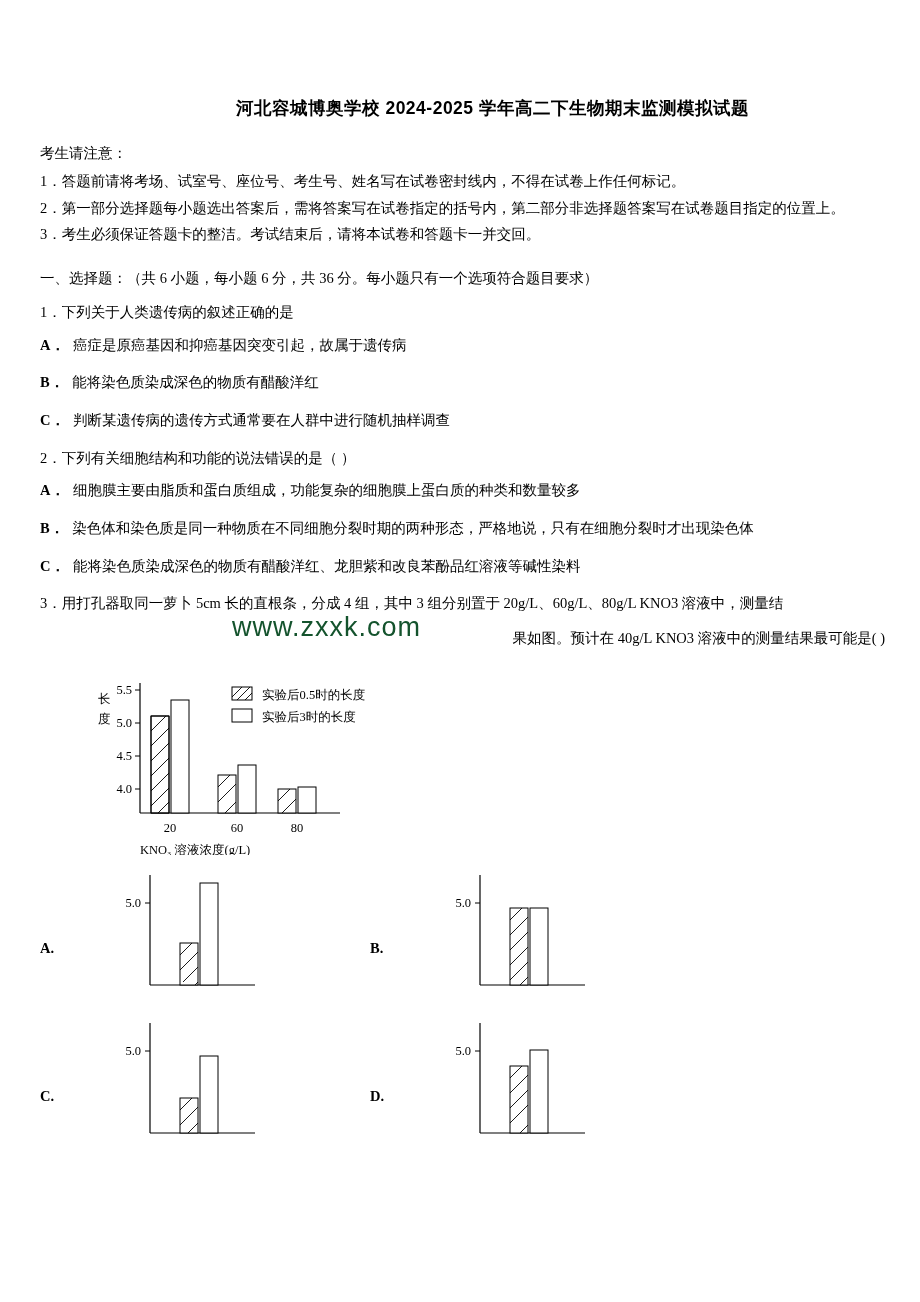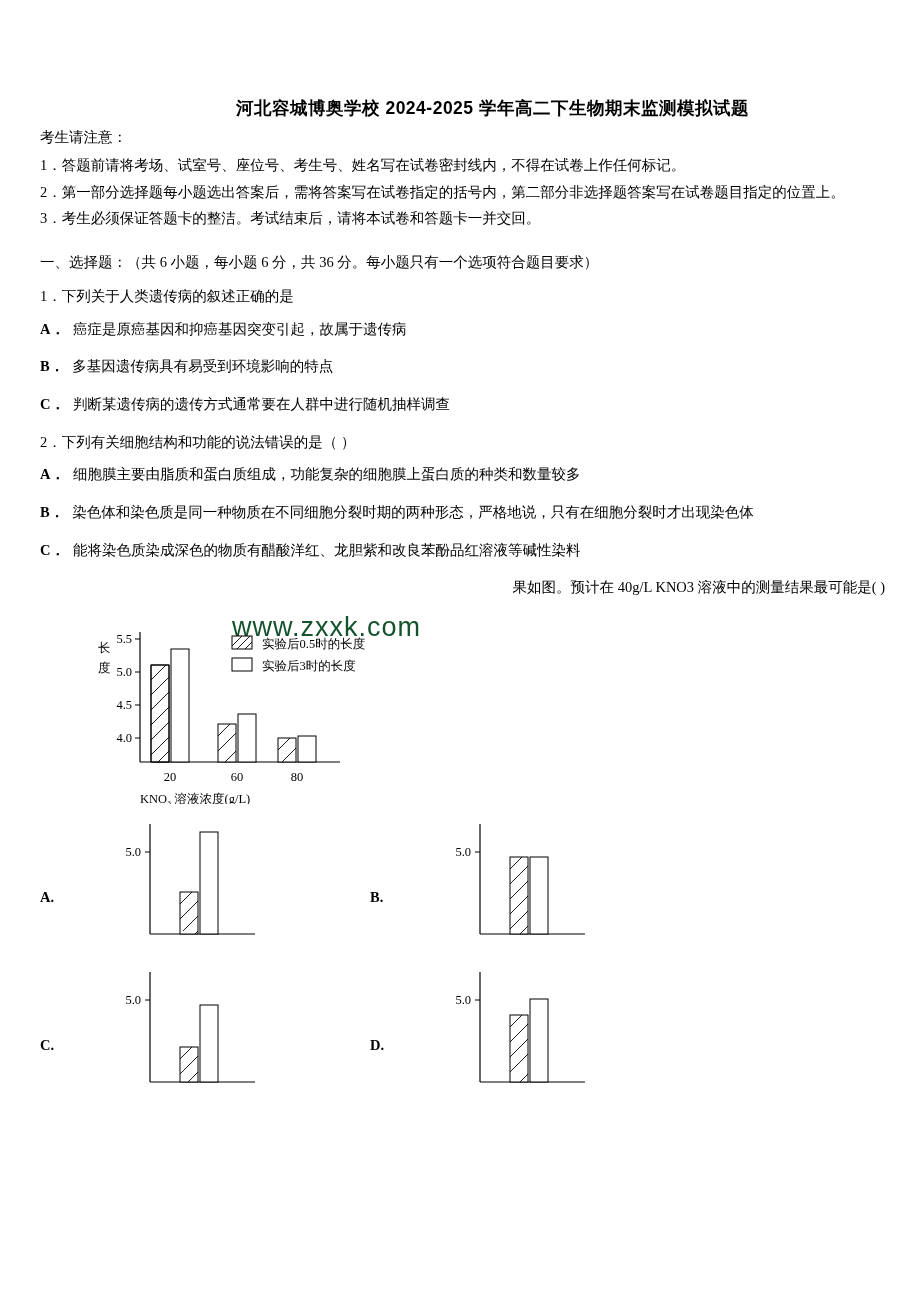--- a/index.html
+++ b/index.html
@@ -27,21 +27,21 @@
     left: 40px;
     top: 96px;
     width: 845px;
   }
   .doc-title {
     font-family: "Liberation Sans", sans-serif;
     font-weight: bold;
     font-size: 17.5px;
     text-align: center;
     letter-spacing: 0.5px;
-    margin: 0 0 6px 0;
+    margin: 0 0 22px 0;
     padding-left: 60px;
   }
   .notice-head {
     font-size: 14.5px;
     margin: 0 0 6px 0;
     line-height: 1.55;
   }
   .notice-line {
     font-size: 14.5px;
     line-height: 1.62;
@@ -128,28 +128,29 @@
 
     <p class="notice-head">考生请注意：</p>
     <p class="notice-line">1．答题前请将考场、试室号、座位号、考生号、姓名写在试卷密封线内，不得在试卷上作任何标记。</p>
     <p class="notice-line">2．第一部分选择题每小题选出答案后，需将答案写在试卷指定的括号内，第二部分非选择题答案写在试卷题目指定的位置上。</p>
     <p class="notice-line">3．考生必须保证答题卡的整洁。考试结束后，请将本试卷和答题卡一并交回。</p>
 
     <p class="section-head">一、选择题：（共 6 小题，每小题 6 分，共 36 分。每小题只有一个选项符合题目要求）</p>
 
     <p class="q-stem"><span class="num">1．</span><span>下列关于人类遗传病的叙述正确的是</span></p>
     <p class="q-opt"><span class="lab">A．</span><span>癌症是原癌基因和抑癌基因突变引起，故属于遗传病</span></p>
-    <p class="q-opt"><span class="lab">B．</span><span>多基因遗传病具有易受到环境影响的特点</span></p>
+    <p class="q-opt"><span class="lab">B．</span><span>能将染色质染成深色的物质有醋酸洋红</span></p>
     <p class="q-opt"><span class="lab">C．</span><span>判断某遗传病的遗传方式通常要在人群中进行随机抽样调查</span></p>
 
     <p class="q-stem"><span class="num">2．</span><span>下列有关细胞结构和功能的说法错误的是（    ）</span></p>
     <p class="q-opt"><span class="lab">A．</span><span>细胞膜主要由脂质和蛋白质组成，功能复杂的细胞膜上蛋白质的种类和数量较多</span></p>
     <p class="q-opt"><span class="lab">B．</span><span>染色体和染色质是同一种物质在不同细胞分裂时期的两种形态，严格地说，只有在细胞分裂时才出现染色体</span></p>
     <p class="q-opt"><span class="lab">C．</span><span>能将染色质染成深色的物质有醋酸洋红、龙胆紫和改良苯酚品红溶液等碱性染料</span></p>
 
+    <p class="q-stem"><span class="num">3．</span><span>用打孔器取同一萝卜 5cm 长的直根条，分成 4 组，其中 3 组分别置于 20g/L、60g/L、80g/L KNO3 溶液中，测量结</span></p>
     <p class="q-stem q-stem-indent">果如图。预计在 40g/L KNO3 溶液中的测量结果最可能是(    )</p>
 
     <div class="fig-main">
       <svg width="500" height="190" viewBox="0 0 500 190">
 
         <line x1="100" y1="18" x2="100" y2="148" stroke="#000" stroke-width="1.2"></line>
 
         <line x1="100" y1="148" x2="300" y2="148" stroke="#000" stroke-width="1.2"></line>
 
         <line x1="95" y1="25" x2="100" y2="25" stroke="#000" stroke-width="1"></line>

